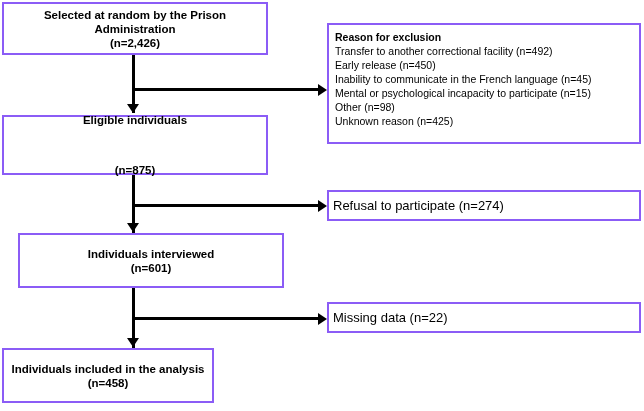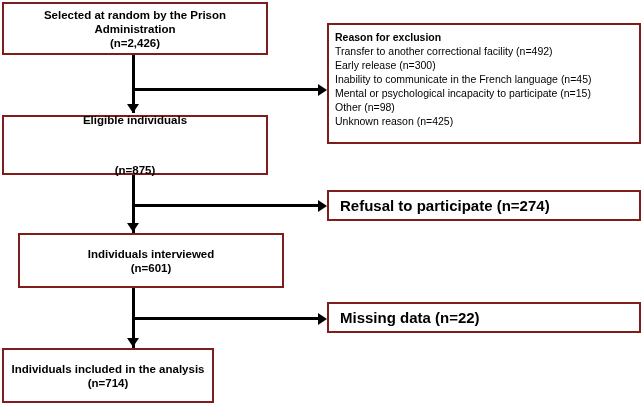--- a/index.html
+++ b/index.html
@@ -16,21 +16,21 @@
     position: relative;
     width: 644px;
     height: 411px;
     background: #ffffff;
     overflow: hidden;
   }
   .node {
     position: absolute;
     box-sizing: border-box;
     background: #ffffff;
-    border: 2px solid #7f1d1d;
+    border: 2px solid #8b5cf6;
     color: #000000;
   }
   .node-main {
     display: flex;
     flex-direction: column;
     align-items: center;
     justify-content: center;
     text-align: center;
     font-weight: bold;
     font-size: 11.5px;
@@ -47,23 +47,23 @@
     font-size: 10.5px;
     line-height: 14px;
   }
   .node-side-line {
     font-weight: normal;
     white-space: nowrap;
   }
   .node-side-single {
     display: flex;
     align-items: center;
-    font-weight: bold;
-    font-size: 15px;
-    padding-left: 11px;
+    font-weight: normal;
+    font-size: 13px;
+    padding-left: 4px;
     height: 100%;
     box-sizing: border-box;
   }
   .node-line {
     display: block;
     white-space: nowrap;
   }
 
   
   .conn {
@@ -121,27 +121,27 @@
     <span class="node-line">(n=875)</span>
   </div>
 
   <div class="node node-main" style="left:18px; top:233px; width:266px; height:55px;">
     <span class="node-line">Individuals interviewed</span>
     <span class="node-line">(n=601)</span>
   </div>
 
   <div class="node node-main" style="left:2px; top:348px; width:212px; height:55px;">
     <span class="node-line">Individuals included in the analysis</span>
-    <span class="node-line">(n=714)</span>
+    <span class="node-line">(n=458)</span>
   </div>
 
   <div class="node node-side" style="left:327px; top:23px; width:314px; height:121px;">
     <div class="node-side-title">Reason for exclusion</div>
     <div class="node-side-line">Transfer to another correctional facility (n=492)</div>
-    <div class="node-side-line">Early release (n=300)</div>
+    <div class="node-side-line">Early release (n=450)</div>
     <div class="node-side-line">Inability to communicate in the French language (n=45)</div>
     <div class="node-side-line">Mental or psychological incapacity to participate (n=15)</div>
     <div class="node-side-line">Other (n=98)</div>
     <div class="node-side-line">Unknown reason (n=425)</div>
   </div>
 
   <div class="node" style="left:327px; top:190px; width:314px; height:31px;">
     <div class="node-side-single">Refusal to participate (n=274)</div>
   </div>
 

